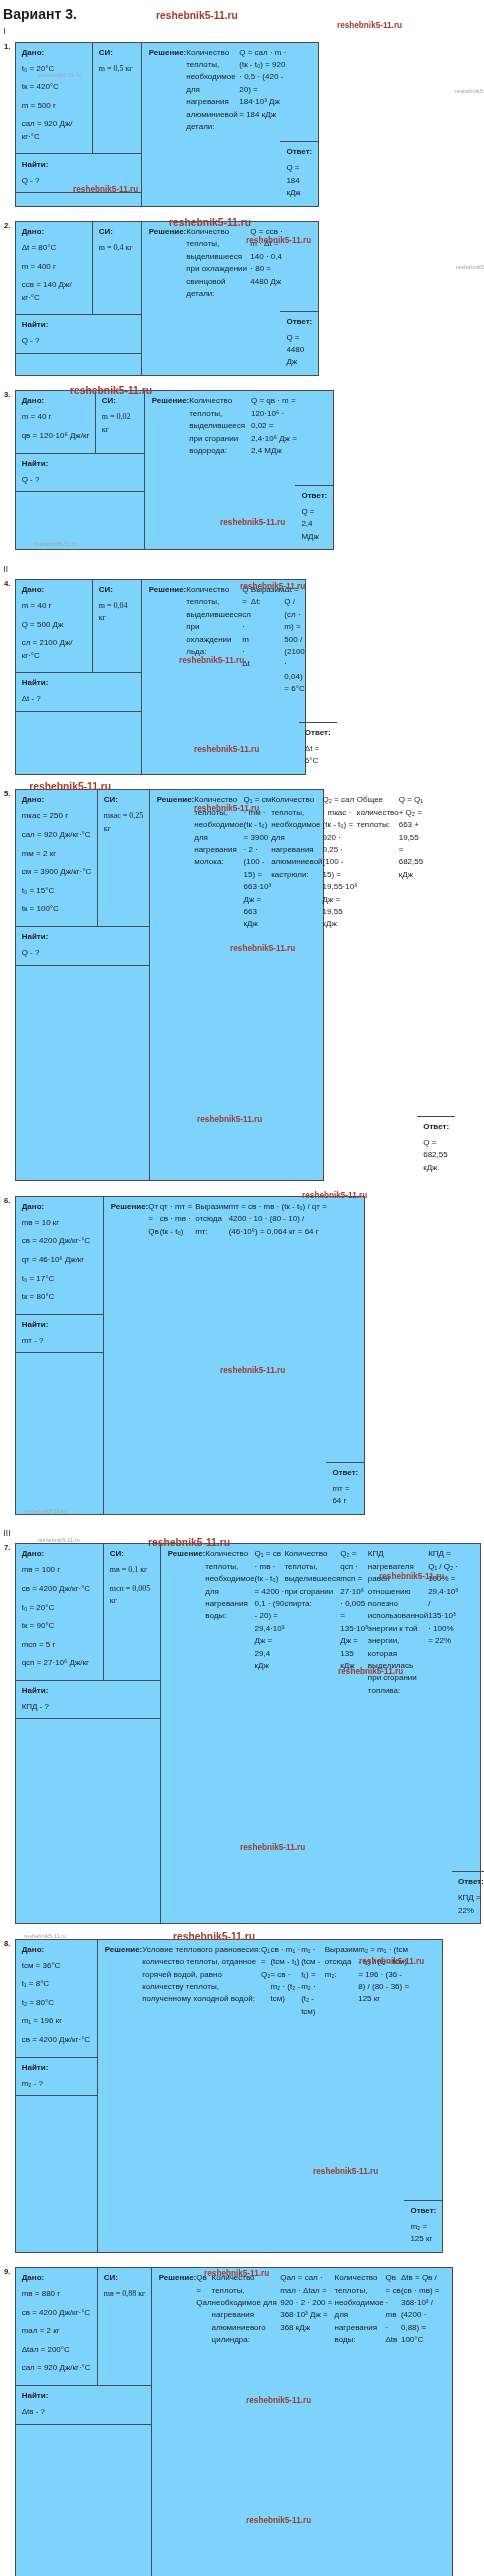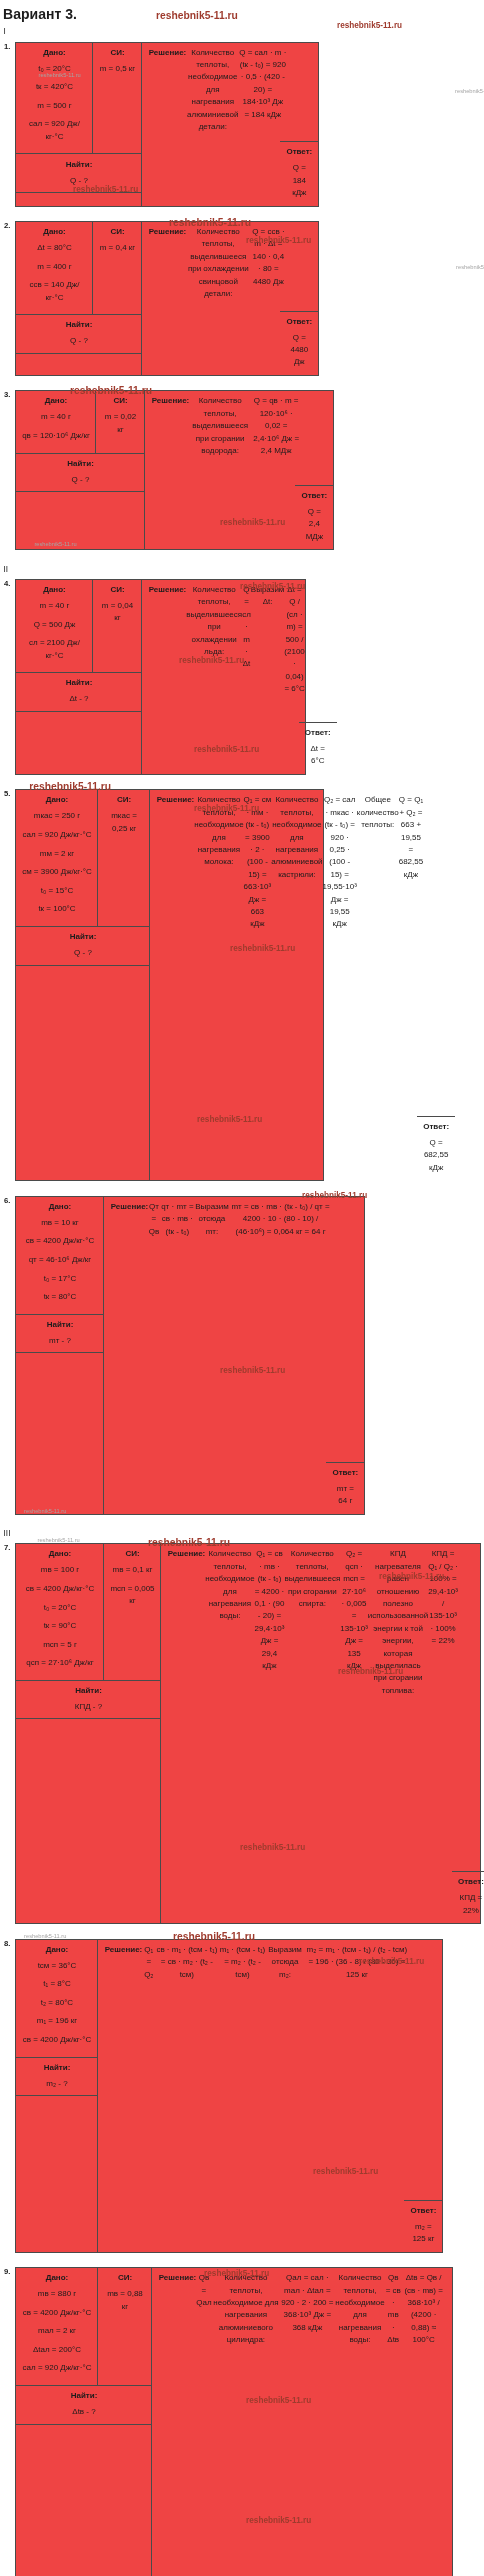--- a/index.html
+++ b/index.html
@@ -14,36 +14,35 @@
   .page { position: relative; width: 485px; height: 2651px; padding: 6.2px 5.2px 5.2px 3.1px; }
   .variant-title { font-size: 14px; font-weight: bold; margin: 0 0 5.2px 0; }
   .section-label { font-size: 8.2px; margin: 1px 0 5.2px 0.5px; }
   .problem { position: relative; margin: 0 0 14.4px 0; padding-left: 12.4px; }
   .problem-number { position: absolute; left: 1px; top: 0; font-size: 7.7px; font-weight: bold; }
 
   .ptable {
     display: grid;
     grid-template-rows: auto auto 1fr;
     border: 0.5px solid #4a4a4a;
-    background: #ef4444;
-    text-align: center;
+    background: #7dd3fc;
   }
   .cell { padding: 4.1px 5.2px; font-size: 8px; line-height: 1.55; }
   .dano-cell { grid-column: 1; grid-row: 1; border-right: 0.5px solid #4a4a4a; border-bottom: 0.5px solid #4a4a4a; }
   .si-cell   { grid-column: 2; grid-row: 1; border-right: 0.5px solid #4a4a4a; border-bottom: 0.5px solid #4a4a4a; }
   .t3 .resh-cell { grid-column: 3; }
   .t3 .naiti-cell, .t3 .filler-cell { grid-column: 1 / span 2; }
   .t2 .resh-cell { grid-column: 2; }
   .t2 .naiti-cell, .t2 .filler-cell { grid-column: 1; }
   .resh-cell { grid-row: 1 / span 3; display: flex; padding: 4.1px 6.2px; }
   .naiti-cell { grid-row: 2; border-right: 0.5px solid #4a4a4a; border-bottom: 0.5px solid #4a4a4a; }
   .filler-cell { grid-row: 3; border-right: 0.5px solid #4a4a4a; }
   .cell-label { font-weight: bold; margin-bottom: 3.6px; }
   .dano-line { margin-bottom: 6.2px; }
-  .si-line { margin-bottom: 6.2px; }
+  .si-line { margin-bottom: 6.2px; font-family: Liberation Serif, serif; }
   .naiti-line { margin-bottom: 1px; }
   .sol-para { margin-bottom: 5.2px; }
   .otvet {
     margin-top: auto;
     border-top: 0.5px solid #4a4a4a;
     margin-left: -6.2px; margin-right: -6.2px;
     padding: 4.1px 6.2px 2.1px 6.2px;
   }
   .otvet-value { margin-top: 1px; }
 
@@ -336,20 +335,21 @@
       <div class="cell dano-cell">
         <div class="cell-label">Дано:</div>
         <div class="dano-line">tсм = 36°C</div>
         <div class="dano-line">t₁ = 8°C</div>
         <div class="dano-line">t₂ = 80°C</div>
         <div class="dano-line">m₁ = 196 кг</div>
         <div class="dano-line">cв = 4200 Дж/кг·°C</div>
       </div>
       <div class="cell resh-cell">
         <div class="cell-label">Решение:</div>
+        <div class="sol-para">Условие теплового равновесия: количество теплоты, отданное горячей водой, равно количеству теплоты, полученному холодной водой:</div>
         <div class="sol-para">Q₁ = Q₂</div>
         <div class="sol-para">cв · m₁ · (tсм - t₁) = cв · m₂ · (t₂ - tсм)</div>
         <div class="sol-para">m₁ · (tсм - t₁) = m₂ · (t₂ - tсм)</div>
         <div class="sol-para">Выразим отсюда m₂:</div>
         <div class="sol-para">m₂ = m₁ · (tсм - t₁) / (t₂ - tсм) = 196 · (36 - 8) / (80 - 36) = 125 кг</div>
         <div class="otvet">
           <div class="cell-label">Ответ:</div>
           <div class="otvet-value">m₂ = 125 кг</div>
         </div>
       </div>

